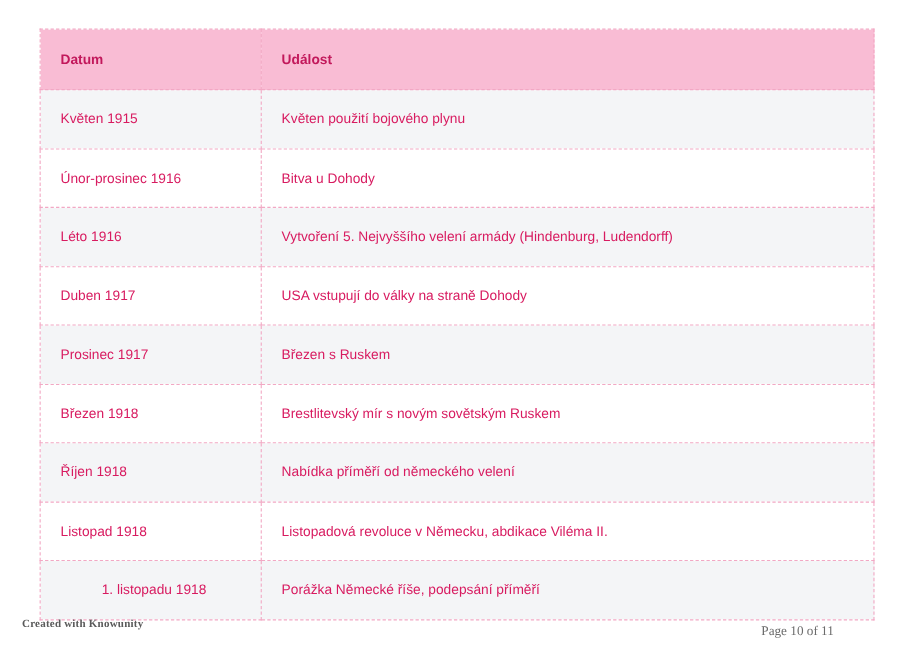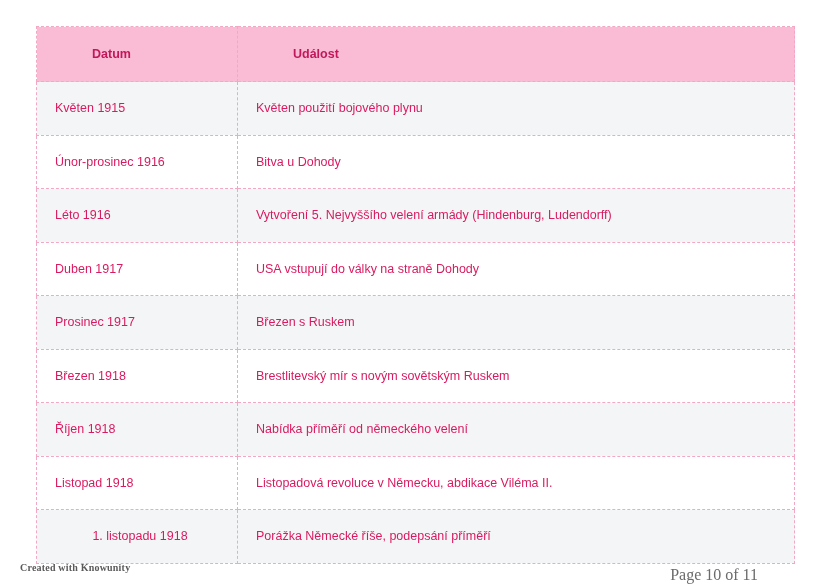--- a/index.html
+++ b/index.html
@@ -49,21 +49,20 @@
     background: #f9bcd4;
     height: 54px;
     color: #c2185b;
     font-size: 12.5px;
     font-weight: bold;
     text-align: left;
   }
 
   thead th .cell {
     padding: 0 18px;
-    margin-left: 37px;
   }
 
   tbody td {
     height: 52.5px;
     font-size: 12.5px;
     color: #d81b60;
   }
 
   tbody td .cell {
     padding: 0 18px;
@@ -106,21 +105,21 @@
     font-weight: bold;
     color: #5a5a5a;
     letter-spacing: 0.2px;
   }
 
   .footer-right {
     position: absolute;
     right: 22px;
     top: 10px;
     font-family: "Liberation Serif", serif;
-    font-size: 16px;
+    font-size: 12px;
     color: #6b6b6b;
   }
 </style>
 </head>
 <body>
 
 <div class="page">
 
   <div class="table-wrap">
     <table class="timeline">

